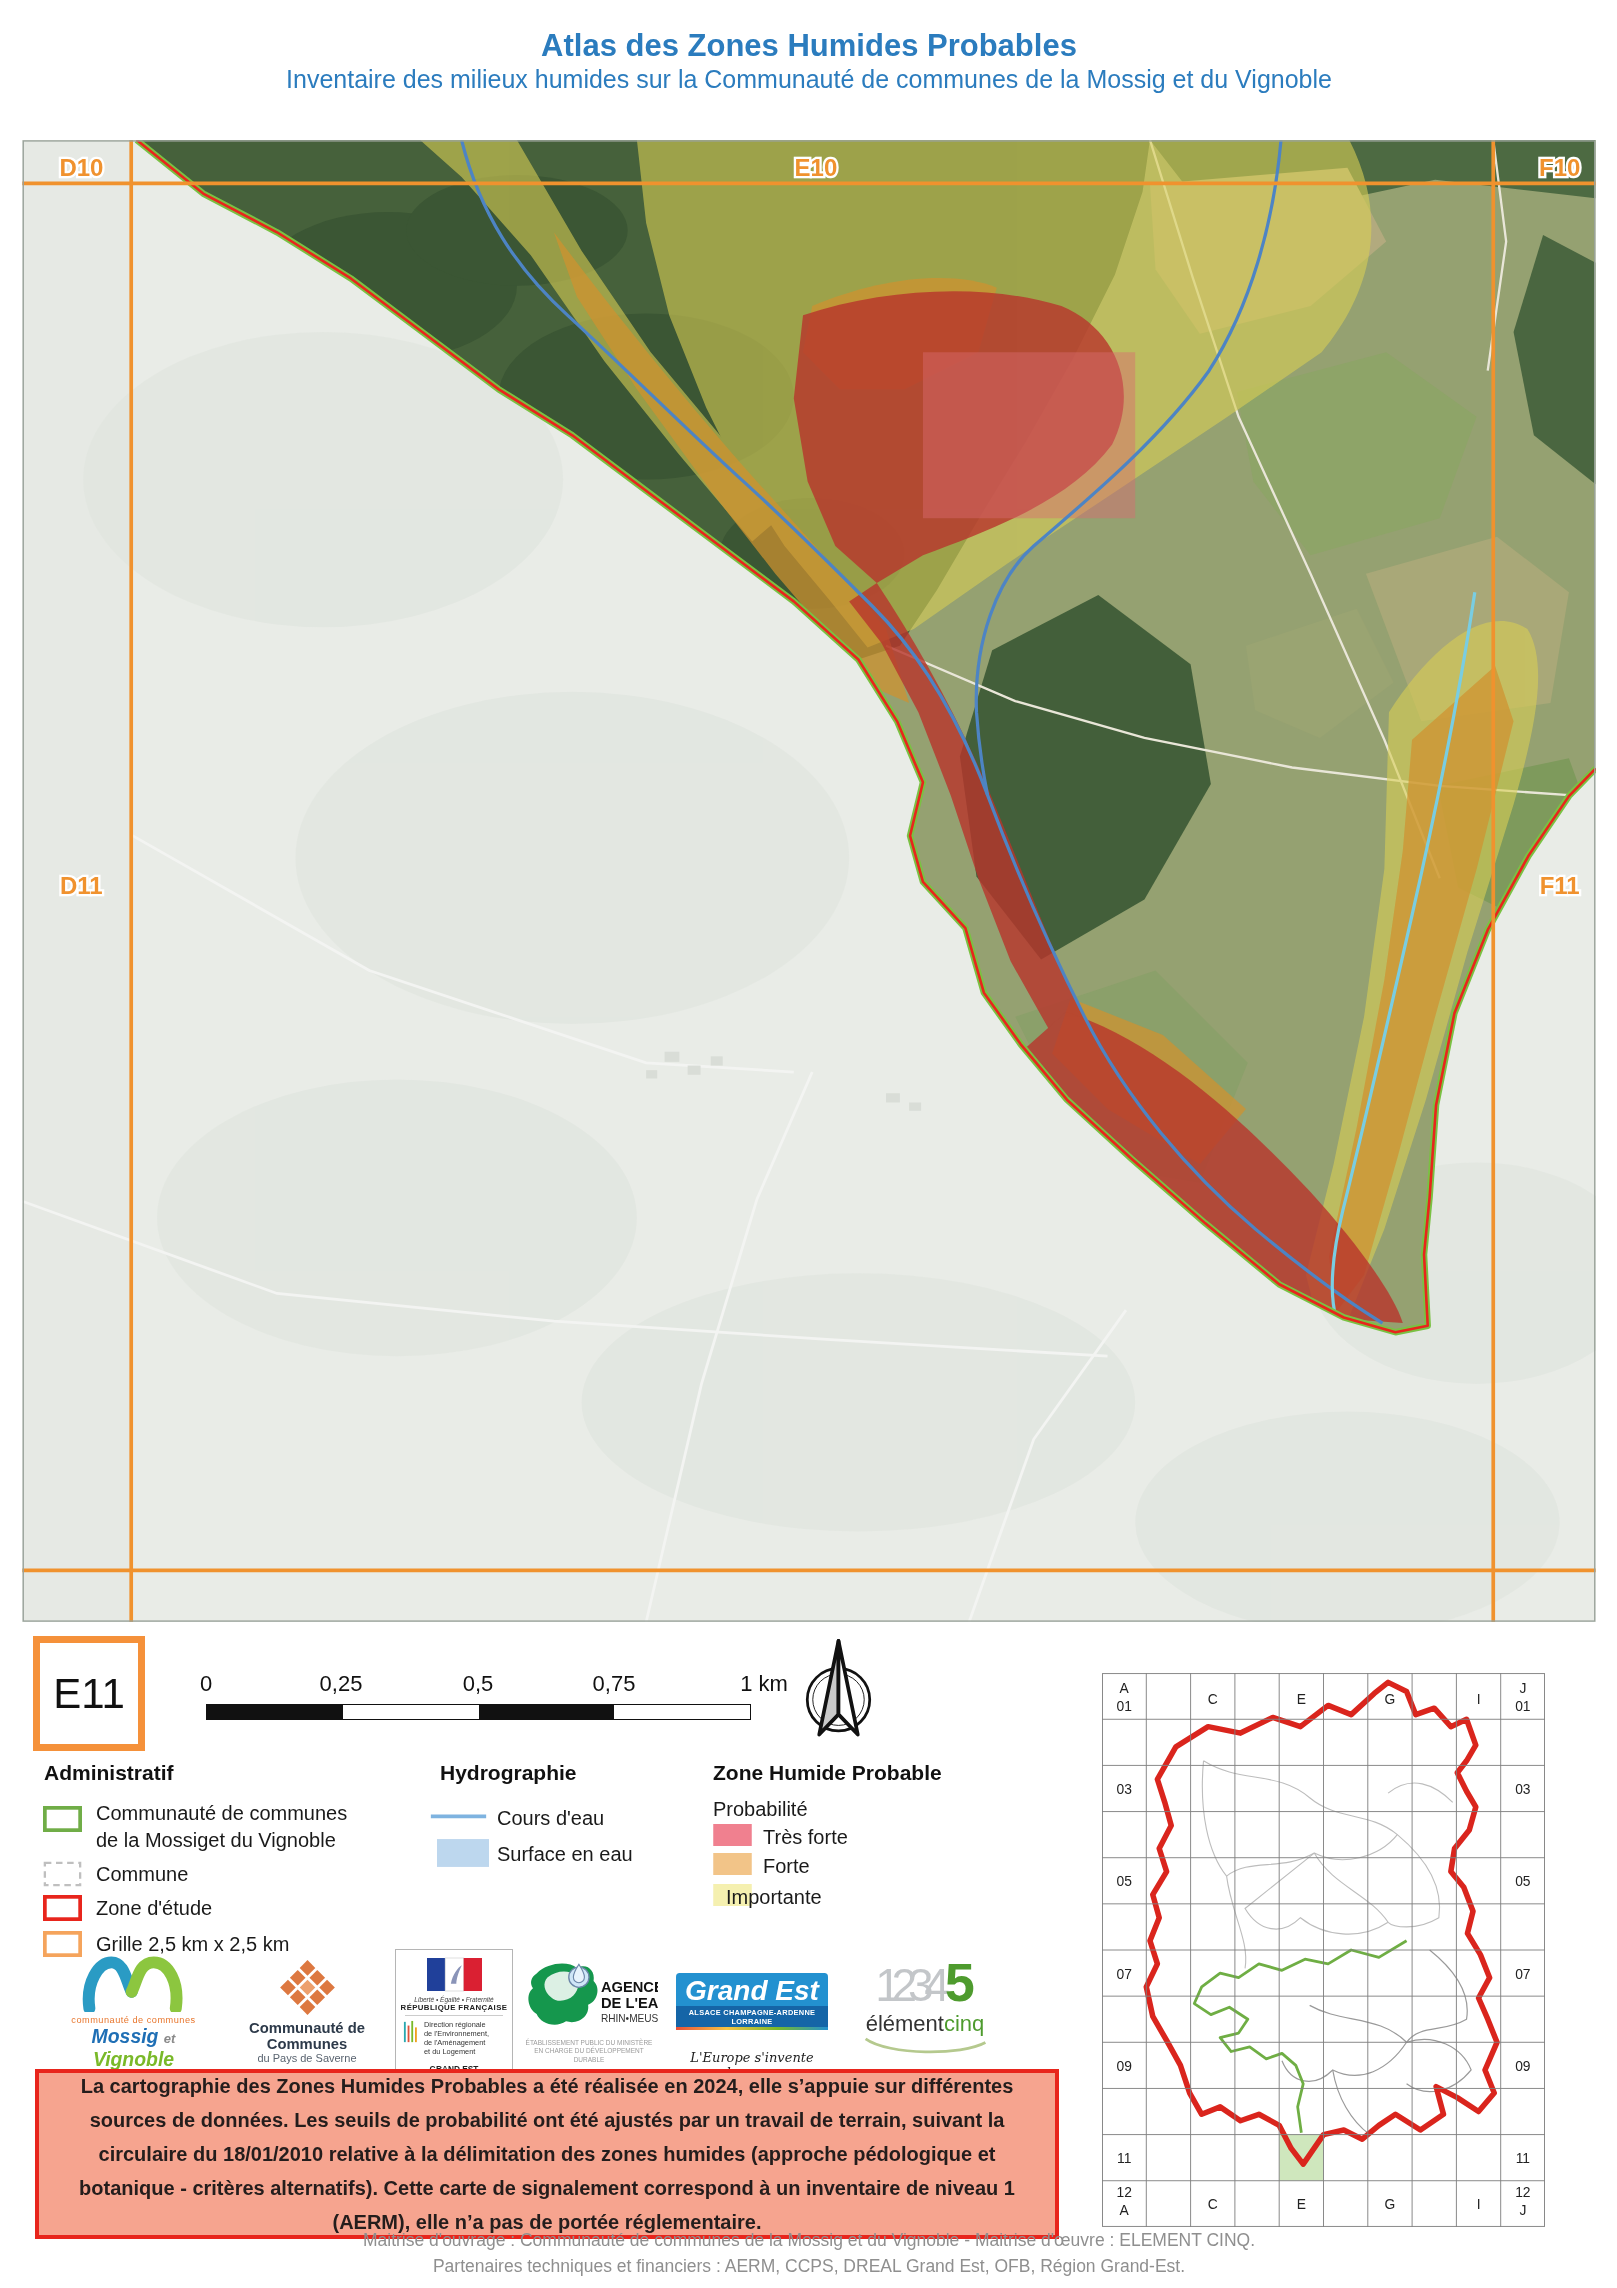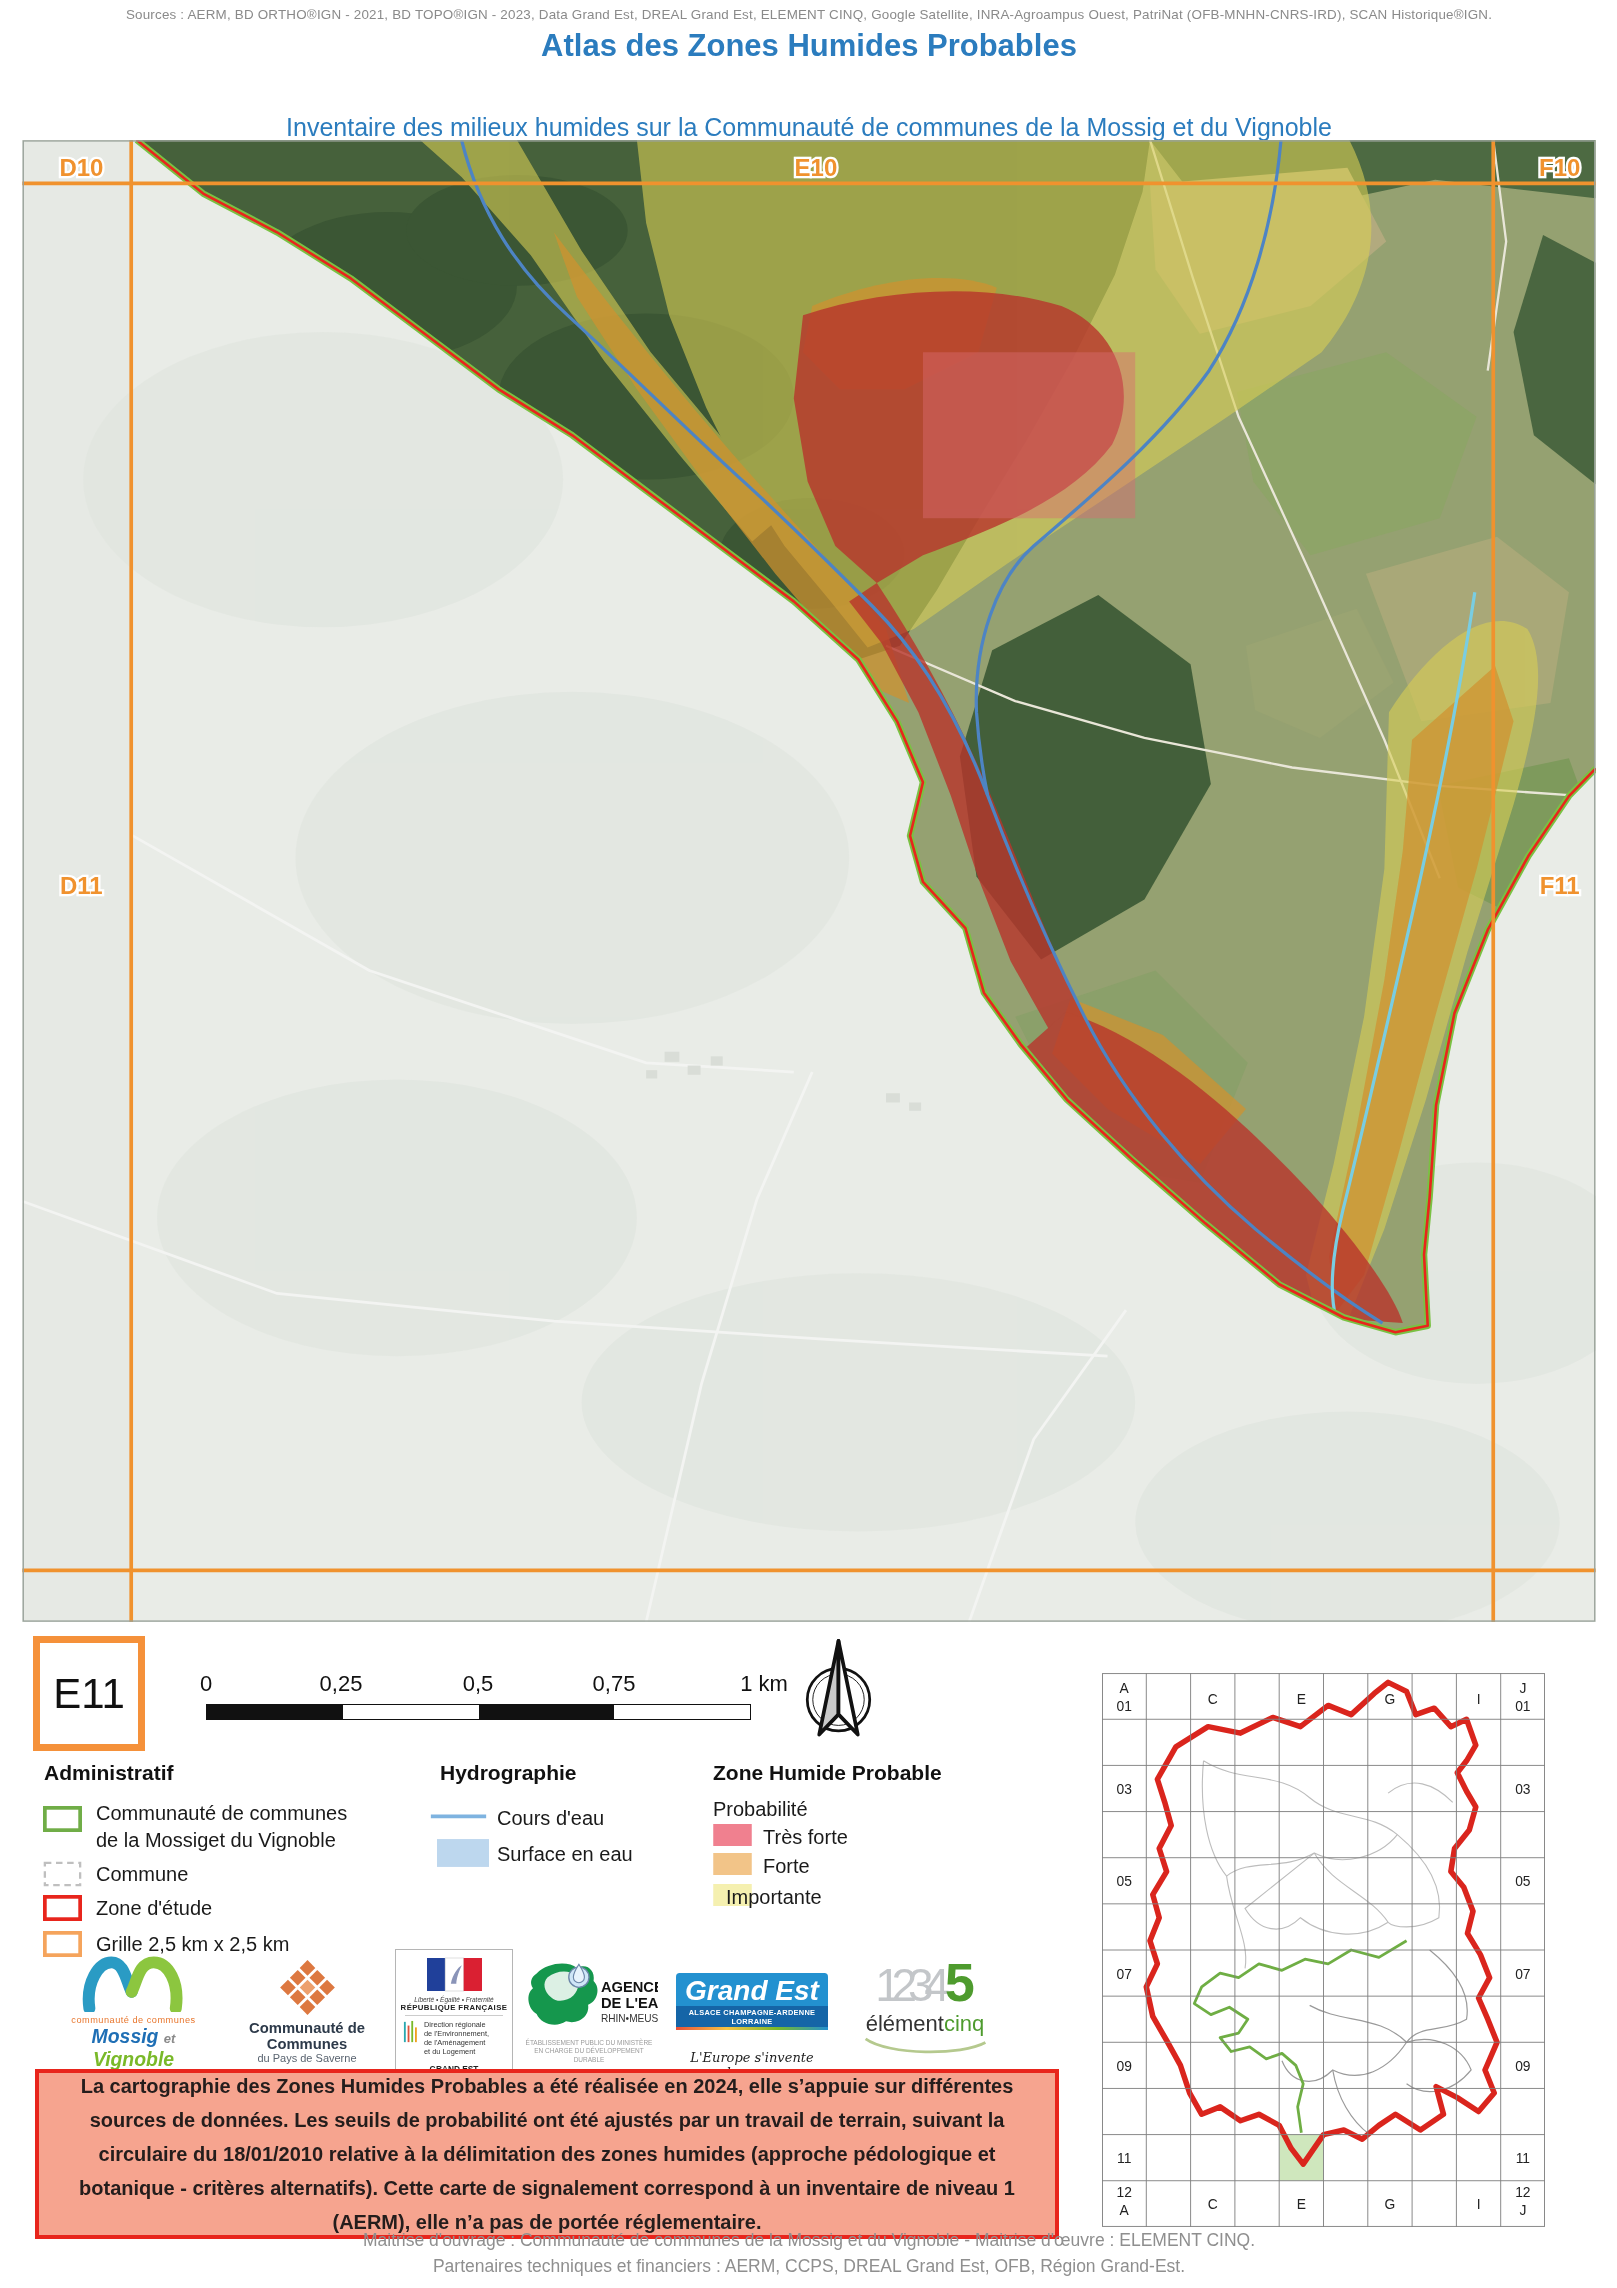--- a/index.html
+++ b/index.html
@@ -1,21 +1,21 @@
 <!DOCTYPE html>
 <html style="font-size:14.8px"><head>
 <meta charset="utf-8">
 <style>
   html,body{margin:0;padding:0;background:#fff;}
   .page{position:relative;width:1618px;height:2289px;background:#fff;outline:0.9px solid #cfd2cf;overflow:hidden;
         font-family:"Liberation Sans",sans-serif;}
   .abs{position:absolute;}
   .sources{left:0;top:7.4px;width:100%;text-align:center;font-size:13.4px;color:#8a8a8a;letter-spacing:0.2px;}
   .title{left:0;top:28px;width:100%;text-align:center;font-size:31px;font-weight:bold;color:#2b7cbe;}
-  .subtitle{left:0;top:65px;width:100%;text-align:center;font-size:25px;color:#2b7cbe;margin-top:48px;}
+  .subtitle{left:0;top:65px;width:100%;text-align:center;font-size:25px;color:#2b7cbe;}
   .mapframe{left:22px;top:140px;width:1574px;height:1482px;}
   
   .tilebox{left:33px;top:1636px;width:98px;height:101px;background:#fff;border:7.4px solid #f5913a;
            display:flex;align-items:center;justify-content:center;font-size:42px;color:#111;}
   .ticklbl{top:1671px;transform:translateX(-50%);font-size:22px;color:#111;white-space:nowrap;}
   .sbar{left:206px;top:1704px;width:545px;height:15.7px;border:1.8px solid #111;box-sizing:border-box;display:flex;}
   .sbar div{flex:1;}
   .seg-b{background:#111;} .seg-w{background:#fff;}
   .leghead{font-size:21px;font-weight:bold;color:#111;}
   .legtxt{font-size:20px;color:#1a1a1a;line-height:27px;}
@@ -27,21 +27,20 @@
   svg text{font-family:"Liberation Sans",sans-serif;}
   .gridlbl{font-size:26px;font-weight:bold;paint-order:stroke;stroke:#ffffff;stroke-width:5px;}
   .ovlbl{font-size:15px;fill:#222;}
   .script{font-family:"DejaVu Serif",serif;font-style:italic;}
 </style>
 </head>
 <body>
 
 <div class="page">
 
-  <div class="abs sources">Sources : AERM, BD ORTHO®IGN - 2021, BD TOPO®IGN - 2023, Data Grand Est, DREAL Grand Est, ELEMENT CINQ, Google Satellite, INRA-Agroampus Ouest, PatriNat (OFB-MNHN-CNRS-IRD), SCAN Historique®IGN.</div>
   <div class="abs title">Atlas des Zones Humides Probables</div>
   <div class="abs subtitle">Inventaire des milieux humides sur la Communauté de communes de la Mossig et du Vignoble</div>
 
   <svg class="abs mapframe" viewBox="24 152 1705 1606" width="1574" height="1482">
 
     <rect x="24" y="152" width="1705" height="1606" fill="#e9ece7"></rect>
     <rect x="24" y="152" width="118" height="1606" fill="#e3e7e2" opacity="0.55"></rect>
     <g fill="#dfe4de" opacity="0.6">
       <ellipse cx="350" cy="520" rx="260" ry="160"></ellipse>
       <ellipse cx="620" cy="930" rx="300" ry="180"></ellipse>

